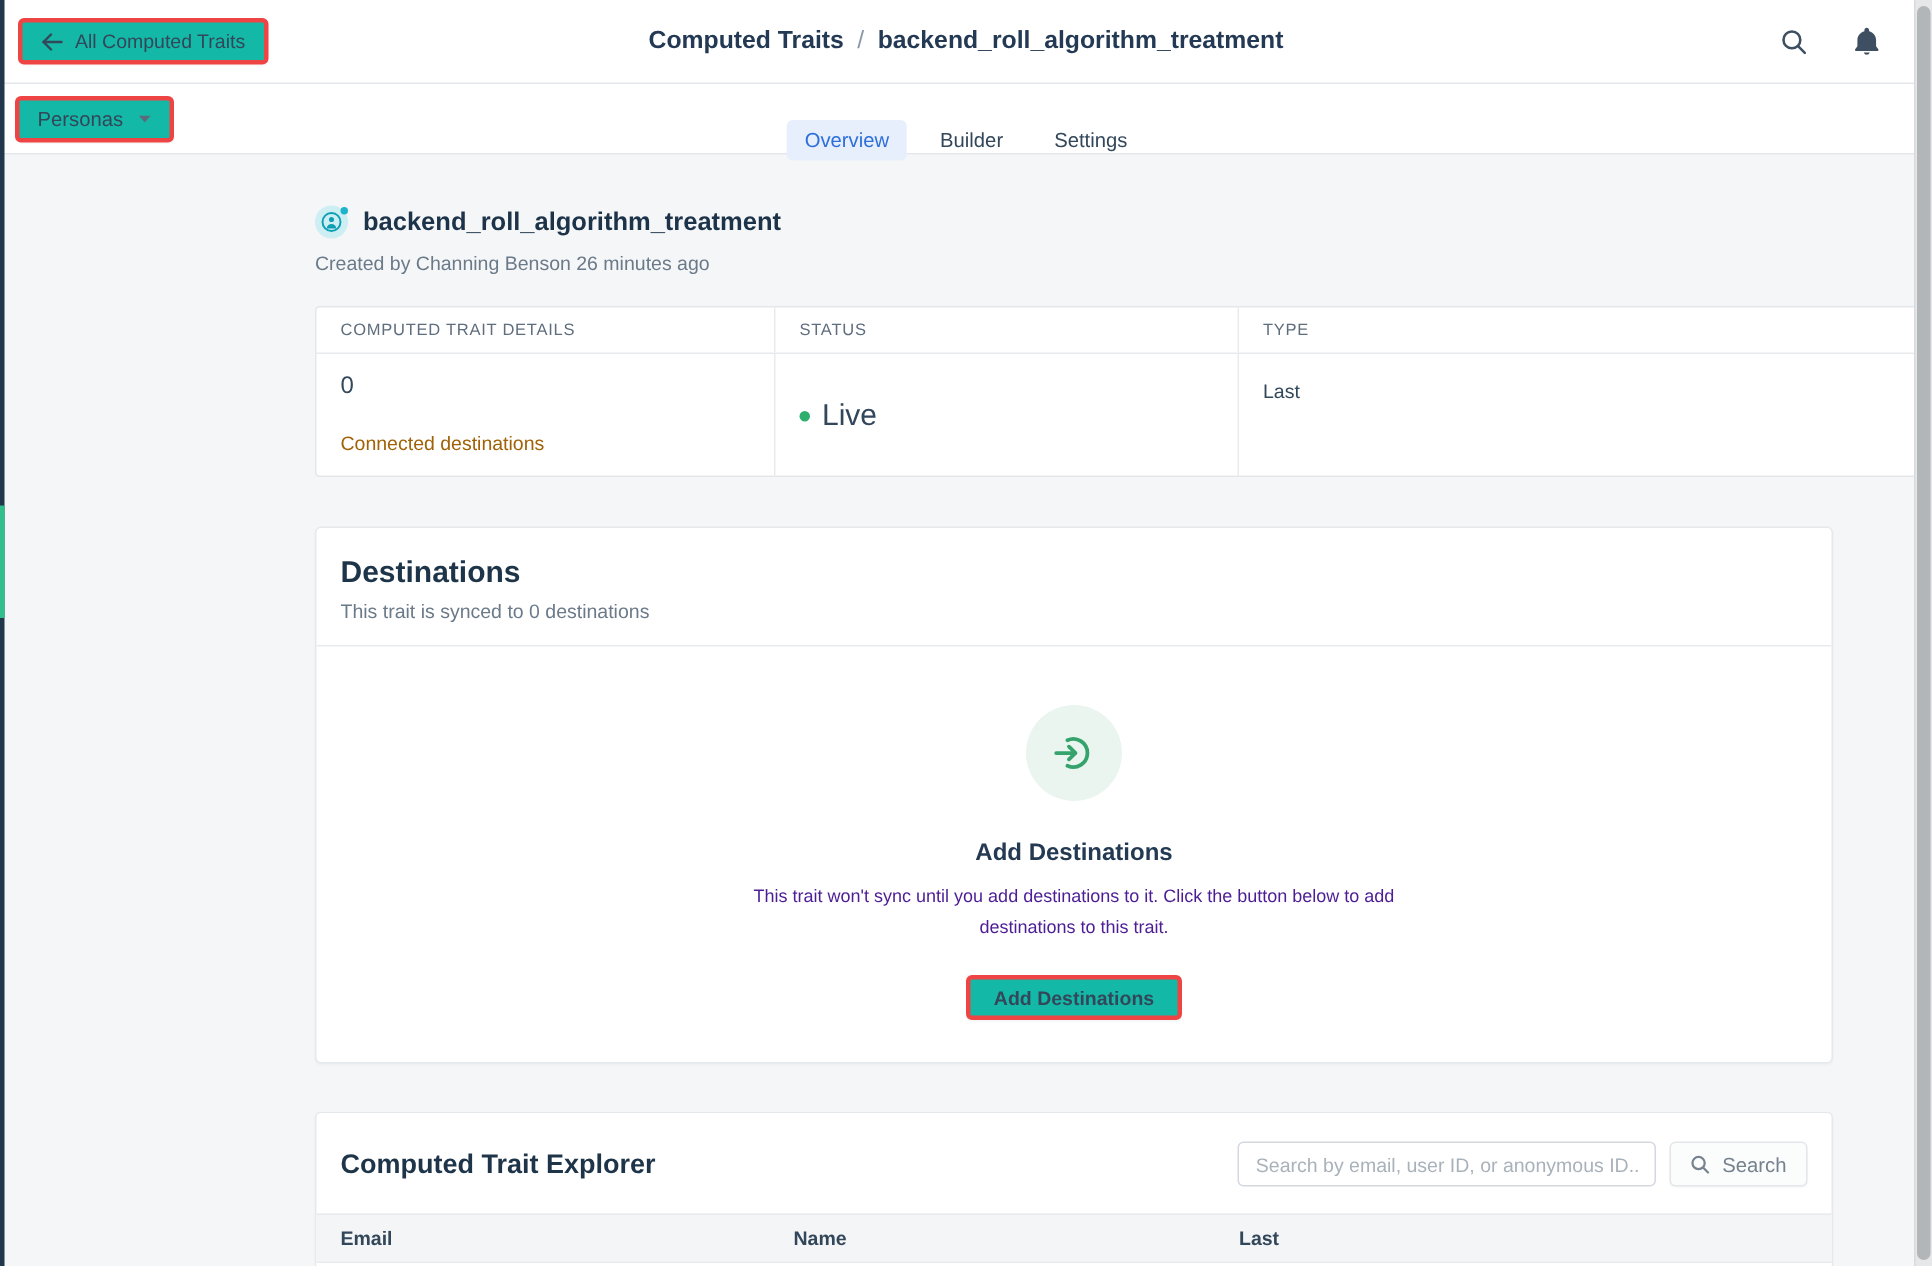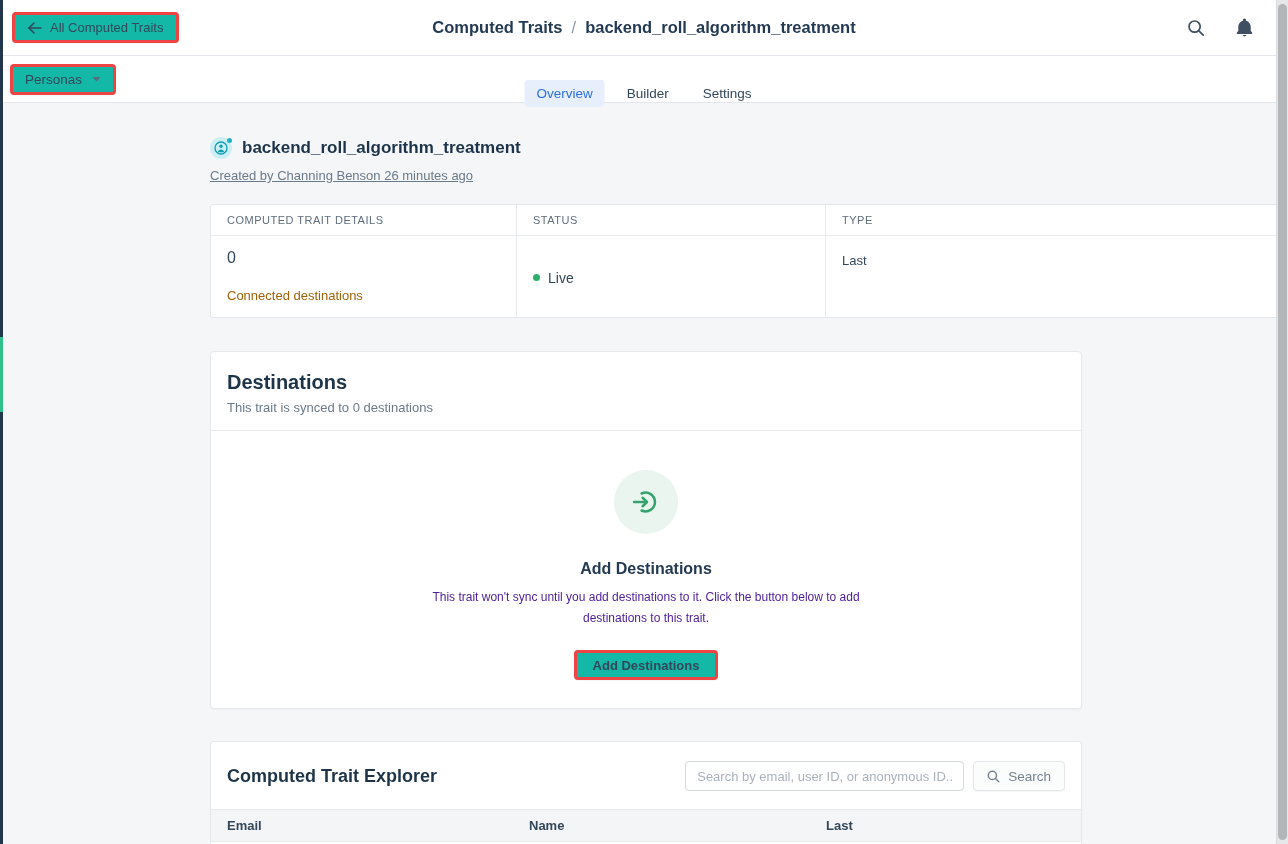--- a/index.html
+++ b/index.html
@@ -31,39 +31,39 @@
   .tab.active { background:#e7effc; color:#2e6fdb; font-weight:500; }
 
   
   .content { padding-left:210px; width:1122px; }
 
   .trait-head { padding-top:34px; }
   .trait-title-row { display:flex; align-items:center; gap:10px; }
   .trait-icon { width:22px; height:22px; border-radius:50%; background:#cdeef3; position:relative; display:flex; align-items:center; justify-content:center; flex:0 0 22px; }
   .trait-icon .dot { position:absolute; top:1px; right:0px; width:5px; height:5px; border-radius:50%; background:#1fb3c9; }
   .trait-title { font-size:17px; font-weight:600; color:#1d3349; }
-  .trait-created { margin-top:9px; font-size:13px; color:#6b7a89;text-decoration:underline; }
+  .trait-created { margin-top:9px; font-size:13px; color:#6b7a89; }
 
   
   .details-table { margin-top:21px; width:1077px; background:#fff; border:1px solid #e3e7ea; border-radius:3px; }
   .details-row { display:grid; grid-template-columns:306px 309px 1fr; }
   .details-row.head { border-bottom:1px solid #e8ebee; }
   .details-cell { padding:9px 16px; border-right:1px solid #e8ebee; }
   .details-cell:last-child { border-right:none; }
   .details-head-label { font-size:11px; letter-spacing:0.5px; color:#5f6e7e; font-weight:500; }
   .details-row.body .details-cell { padding:13px 16px 14px; }
   .dest-count { font-size:16px; color:#33475b; }
   .dest-label { font-size:13px; color:#a16207; margin-top:21px; }
   .status-wrap { display:flex; align-items:center; gap:8px; height:100%; padding-top:3px; }
   .status-dot { width:7px; height:7px; border-radius:50%; background:#2eaf6e; }
-  .status-text { font-size:14px; color:#33475b; }
+  .status-text { font-size:20px; color:#33475b; }
   .type-text { font-size:13px; color:#33475b; padding-top:4px; }
 
   
-  .card { width:872px; background:#fff; border:1px solid #e6e9ec; border-radius:4px; box-shadow:0 1px 2px rgba(27,39,51,0.04); }
+  .card { width:1012px; background:#fff; border:1px solid #e6e9ec; border-radius:4px; box-shadow:0 1px 2px rgba(27,39,51,0.04); }
   .dest-card { margin-top:33px; }
   .card-head { padding:19px 16px 15px; }
   .card-title { font-size:20px; font-weight:700; color:#1e3448; }
   .card-subtitle { font-size:13px; color:#6b7a89; margin-top:6px; }
   .card-divider { border-top:1px solid #e8ebee; }
   .empty-state { text-align:center; padding:39px 0 28px; }
   .empty-icon-circle { width:64px; height:64px; border-radius:50%; background:#e9f5ee; display:inline-flex; align-items:center; justify-content:center; }
   .empty-title { margin-top:26px; font-size:16px; font-weight:700; color:#243a52; }
   .empty-body { margin:9px auto 0; font-size:12px; color:#4c1d95; width:460px; line-height:21px; }
   .empty-btn { margin-top:21px; height:30px; padding:0 16px; font-weight:600; display:inline-flex; }

